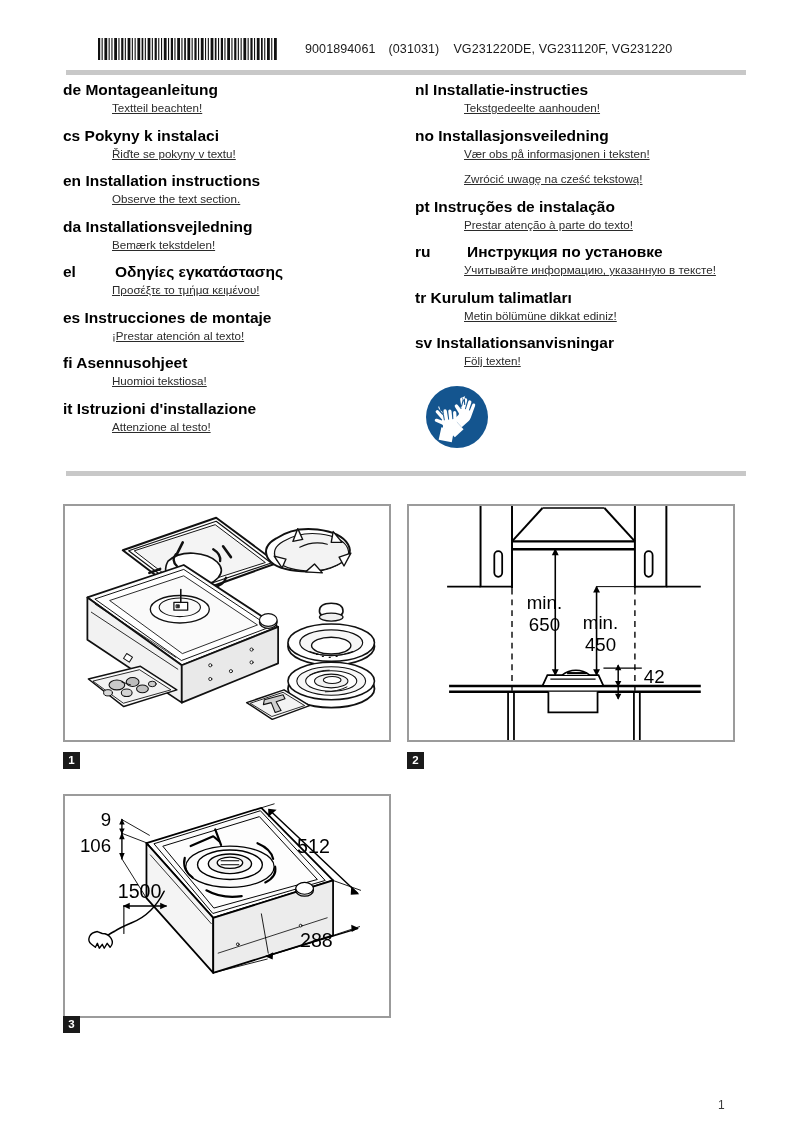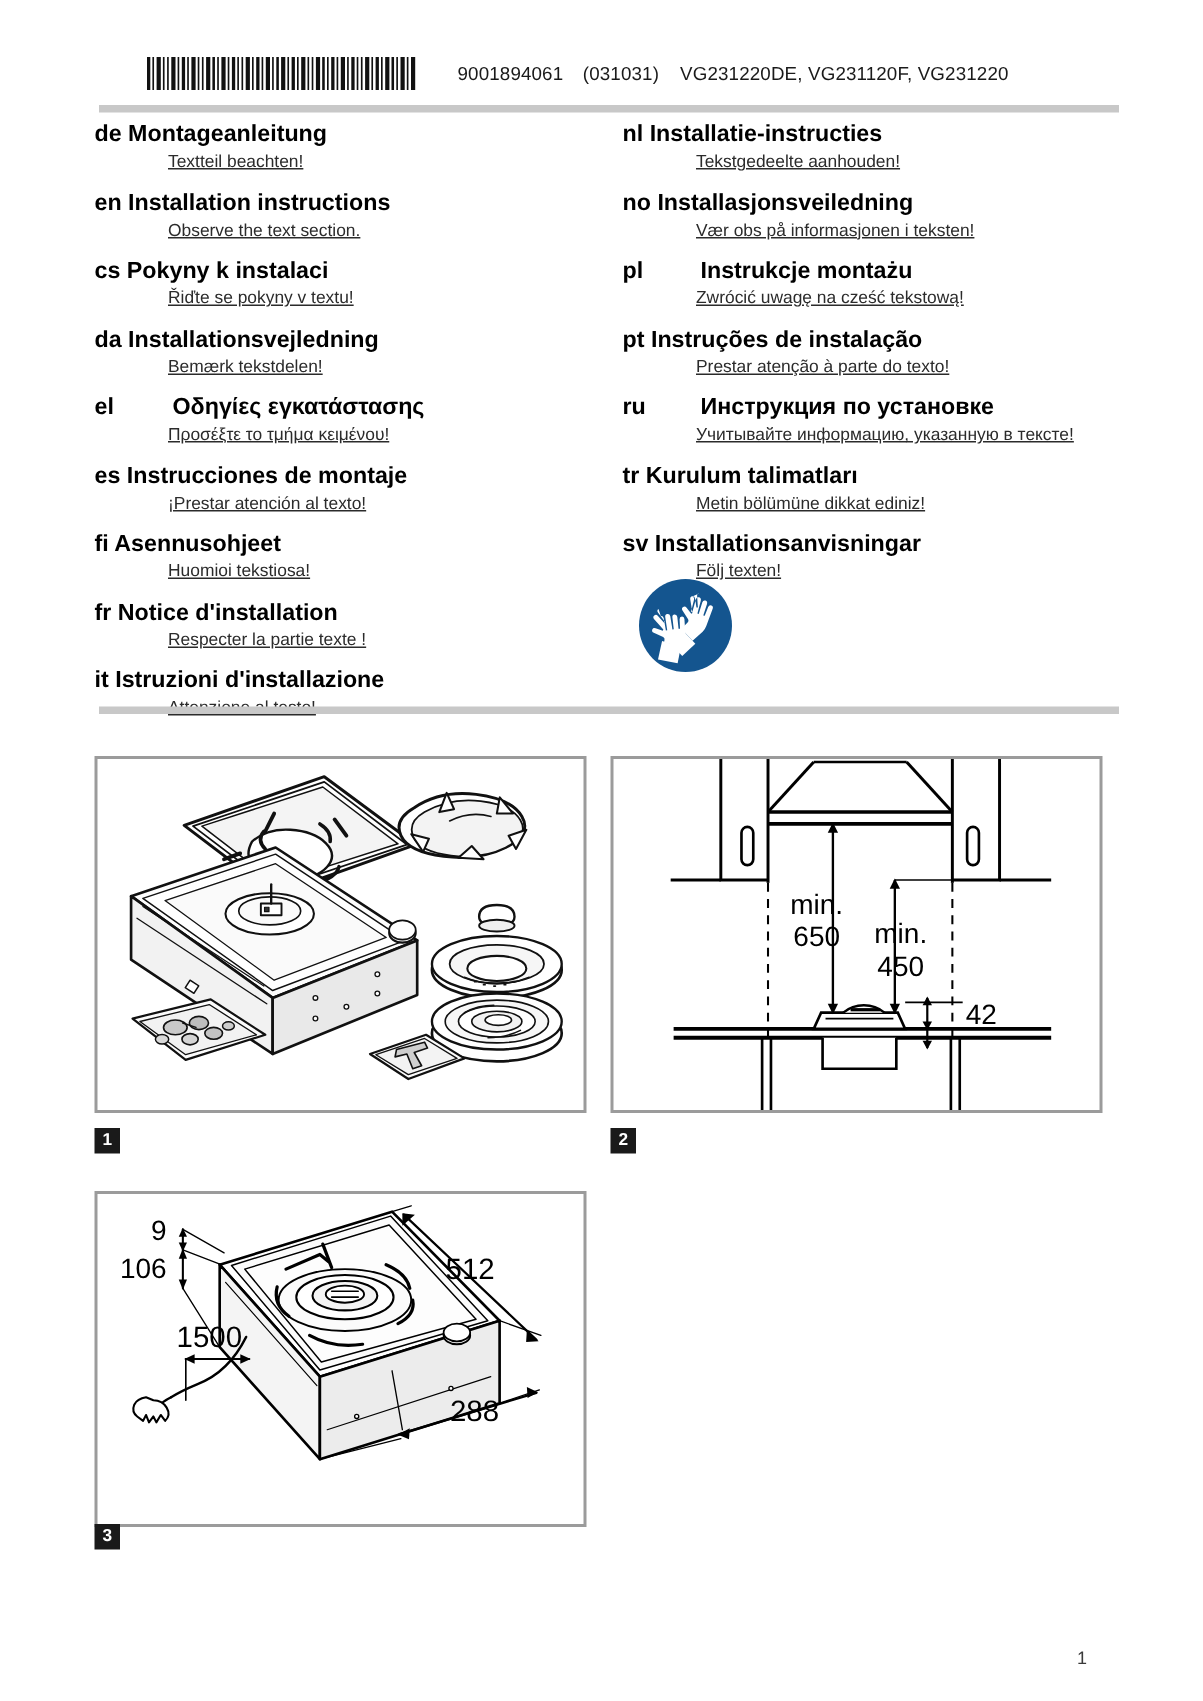--- a/index.html
+++ b/index.html
@@ -209,63 +209,58 @@
   </div>
 
   <div class="rule rule-top"></div>
 
   <div class="lang-col left" id="lang-left">
       <div class="lang-entry">
         <div class="lang-head"><span class="code">de</span> <span class="title">Montageanleitung</span></div>
         <div class="lang-sub">Textteil beachten!</div>
       </div>
       <div class="lang-entry">
+        <div class="lang-head"><span class="code">cs</span> <span class="title">Pokyny k instalaci</span></div>
+        <div class="lang-sub">Řiďte se pokyny v textu!</div>
+      </div>
+      <div class="lang-entry">
         <div class="lang-head"><span class="code">en</span> <span class="title">Installation instructions</span></div>
         <div class="lang-sub">Observe the text section.</div>
       </div>
       <div class="lang-entry">
-        <div class="lang-head"><span class="code">cs</span> <span class="title">Pokyny k instalaci</span></div>
-        <div class="lang-sub">Řiďte se pokyny v textu!</div>
-      </div>
-      <div class="lang-entry">
         <div class="lang-head"><span class="code">da</span> <span class="title">Installationsvejledning</span></div>
         <div class="lang-sub">Bemærk tekstdelen!</div>
       </div>
       <div class="lang-entry">
         <div class="lang-head wide"><span class="code">el</span><span class="title">Οδηγίες εγκατάστασης</span></div>
         <div class="lang-sub">Προσέξτε το τμήμα κειμένου!</div>
       </div>
       <div class="lang-entry">
         <div class="lang-head"><span class="code">es</span> <span class="title">Instrucciones de montaje</span></div>
         <div class="lang-sub">¡Prestar atención al texto!</div>
       </div>
       <div class="lang-entry">
         <div class="lang-head"><span class="code">fi</span> <span class="title">Asennusohjeet</span></div>
         <div class="lang-sub">Huomioi tekstiosa!</div>
       </div>
       <div class="lang-entry">
-        <div class="lang-head"><span class="code">fr</span> <span class="title">Notice d'installation</span></div>
-        <div class="lang-sub">Respecter la partie texte !</div>
-      </div>
-      <div class="lang-entry">
         <div class="lang-head"><span class="code">it</span> <span class="title">Istruzioni d'installazione</span></div>
         <div class="lang-sub">Attenzione al testo!</div>
       </div>
     </div>
   <div class="lang-col right" id="lang-right">
       <div class="lang-entry">
         <div class="lang-head"><span class="code">nl</span> <span class="title">Installatie-instructies</span></div>
         <div class="lang-sub">Tekstgedeelte aanhouden!</div>
       </div>
       <div class="lang-entry">
         <div class="lang-head"><span class="code">no</span> <span class="title">Installasjonsveiledning</span></div>
         <div class="lang-sub">Vær obs på informasjonen i teksten!</div>
       </div>
       <div class="lang-entry">
-        <div class="lang-head wide"><span class="code">pl</span><span class="title">Instrukcje montażu</span></div>
         <div class="lang-sub">Zwrócić uwagę na cześć tekstową!</div>
       </div>
       <div class="lang-entry">
         <div class="lang-head"><span class="code">pt</span> <span class="title">Instruções de instalação</span></div>
         <div class="lang-sub">Prestar atenção à parte do texto!</div>
       </div>
       <div class="lang-entry">
         <div class="lang-head wide"><span class="code">ru</span><span class="title">Инструкция по установке</span></div>
         <div class="lang-sub">Учитывайте информацию, указанную в тексте!</div>
       </div>

